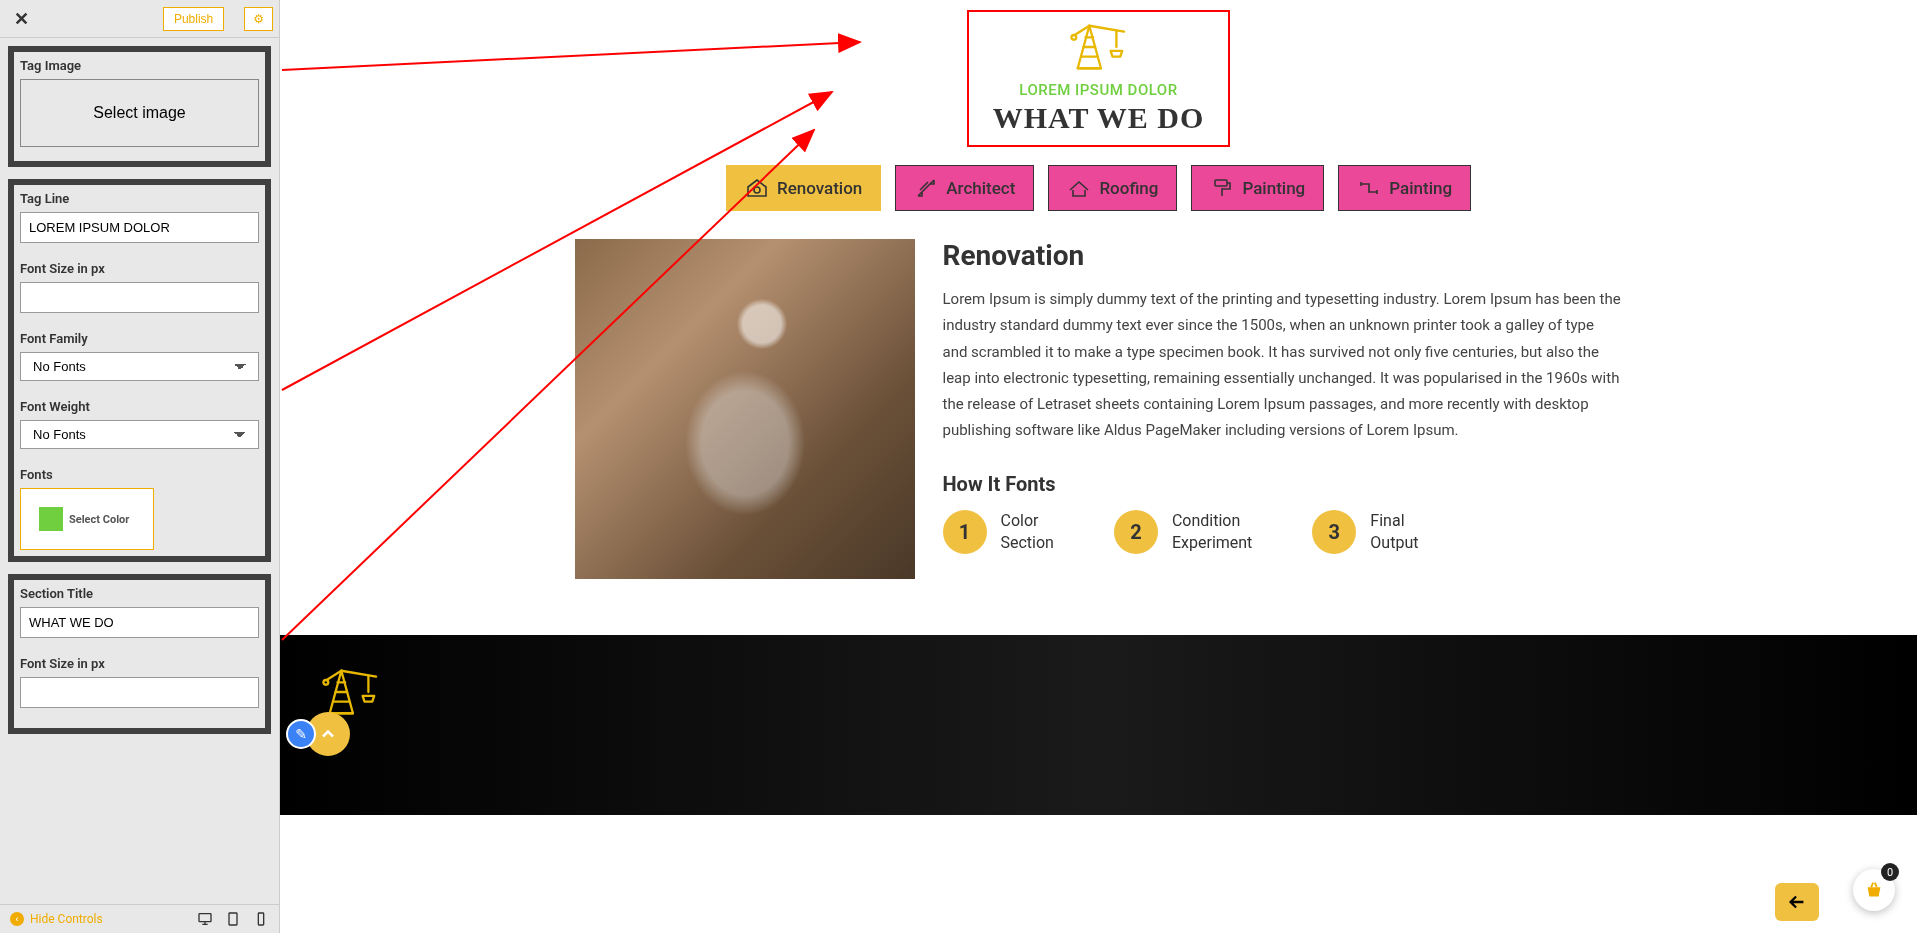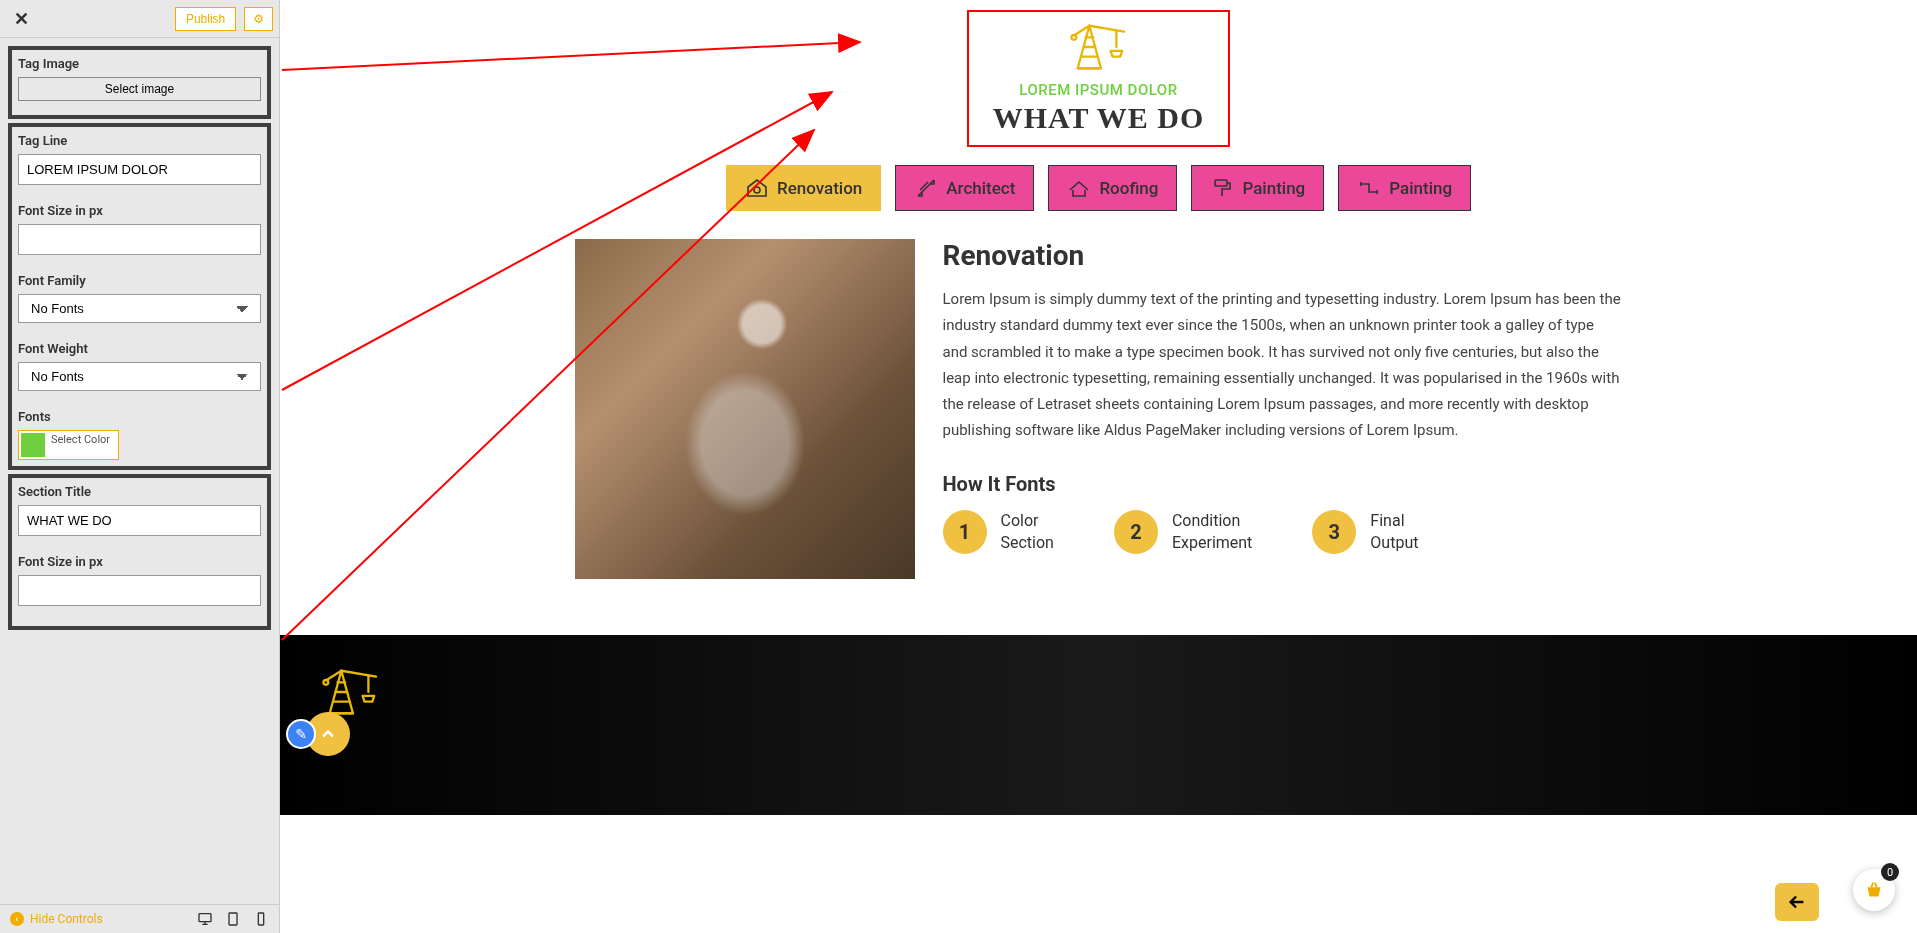--- a/index.html
+++ b/index.html
@@ -2,32 +2,32 @@
 <html><head>
 <meta charset="utf-8">
 <style>
 * { margin: 0; padding: 0; box-sizing: border-box; }
 body { font-family: -apple-system, BlinkMacSystemFont, "Segoe UI", Roboto, Arial, sans-serif; font-size: 14px; color: #333; background: #fff; overflow: hidden; }
 
 
 .sidebar { position: fixed; left: 0; top: 0; width: 280px; height: 100vh; background: #e8e8e8; border-right: 1px solid #ccc; display: flex; flex-direction: column; }
 .sidebar-header { display: flex; align-items: center; justify-content: space-between; padding: 4px 6px; border-bottom: 1px solid #ccc; }
 .close-x { font-size: 18px; font-weight: bold; cursor: pointer; padding: 4px 8px; }
-.header-actions { display: flex; gap: 8px; }
+.header-actions { display: flex; gap: 20px; }
 .publish-btn { border: 1px solid #f0ad00; color: #f0ad00; background: #fff; padding: 4px 10px; font-size: 12px; cursor: pointer; }
 .gear-btn { border: 1px solid #f0ad00; color: #f0ad00; background: #fff; padding: 4px 8px; font-size: 12px; cursor: pointer; }
 
 .sidebar-body { flex: 1; overflow-y: auto; padding: 8px; }
-.panel-group { border: 4px solid #404040; padding: 6px; margin-bottom: 4px; background: #e8e8e8; position: relative; }
+.panel-group { border: 6px solid #404040; padding: 6px; margin-bottom: 12px; background: #e8e8e8; position: relative; }
 .field-label { font-size: 13px; font-weight: 600; color: #333; margin-bottom: 6px; margin-top: 4px; }
 .field-label:first-child { margin-top: 0; }
 .text-input { width: 100%; padding: 7px 8px; border: 1px solid #999; background: #fff; font-size: 13px; margin-bottom: 14px; }
 .select-input { width: 100%; padding: 6px 12px; border: 1px solid #999; background: #fff; font-size: 13px; margin-bottom: 14px; appearance: none; background-image: linear-gradient(45deg, transparent 50%, #555 50%), linear-gradient(135deg, #555 50%, transparent 50%); background-position: calc(100% - 18px) 50%, calc(100% - 12px) 50%; background-size: 6px 6px, 6px 6px; background-repeat: no-repeat; }
-.btn-full { width: 100%; padding: 4px; border: 1px solid #888; background: #e8e8e8; font-size: 12px; cursor: pointer; margin-bottom: 8px; }
-.color-row { display: inline-flex; align-items: flex-start; border: 1px solid #f0ad00; background: #fff; padding: 2px; }
+.btn-full { width: 100%; padding: 24px; border: 1px solid #888; background: #e8e8e8; font-size: 16px; cursor: pointer; margin-bottom: 8px; }
+.color-row { display: inline-flex; align-items: center; border: 1px solid #f0ad00; background: #fff; padding: 18px; font-weight: bold; }
 .color-swatch { width: 24px; height: 24px; background: #6fcf3f; margin-right: 6px; }
 .color-text { font-size: 11px; color: #555; padding-right: 6px; }
 
 .sidebar-footer { border-top: 1px solid #ccc; padding: 6px 10px; display: flex; align-items: center; justify-content: space-between; background: #e8e8e8; }
 .hide-controls { display: flex; align-items: center; gap: 6px; color: #f0ad00; font-size: 12px; cursor: pointer; }
 .hide-controls-icon { width: 14px; height: 14px; border-radius: 50%; background: #f0ad00; display: flex; align-items: center; justify-content: center; color: #fff; font-size: 9px; font-weight: bold; }
 .device-icons { display: flex; gap: 12px; }
 .device-icon { width: 16px; height: 16px; cursor: pointer; }
 
 

